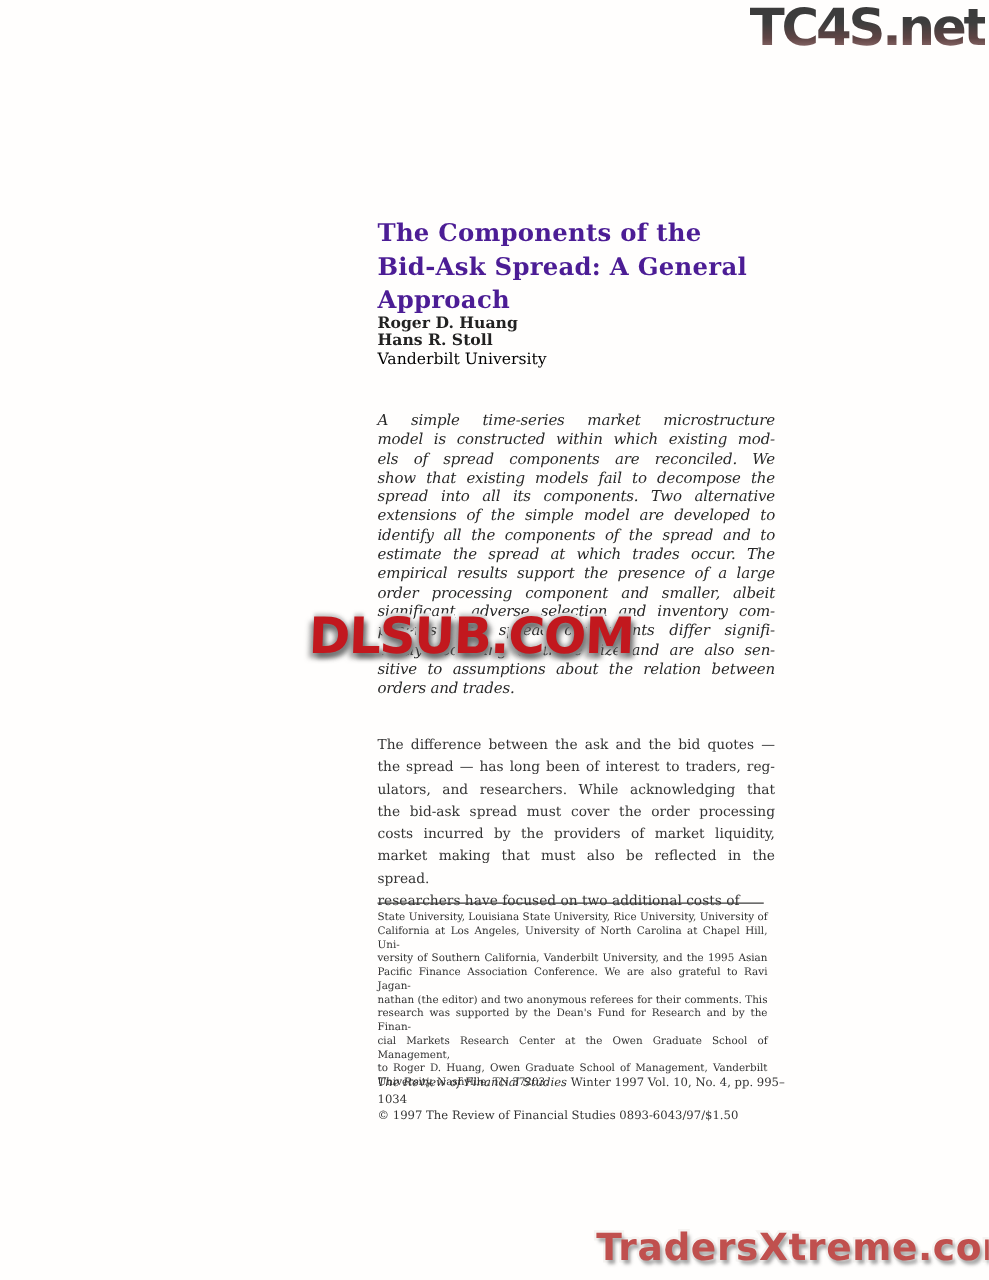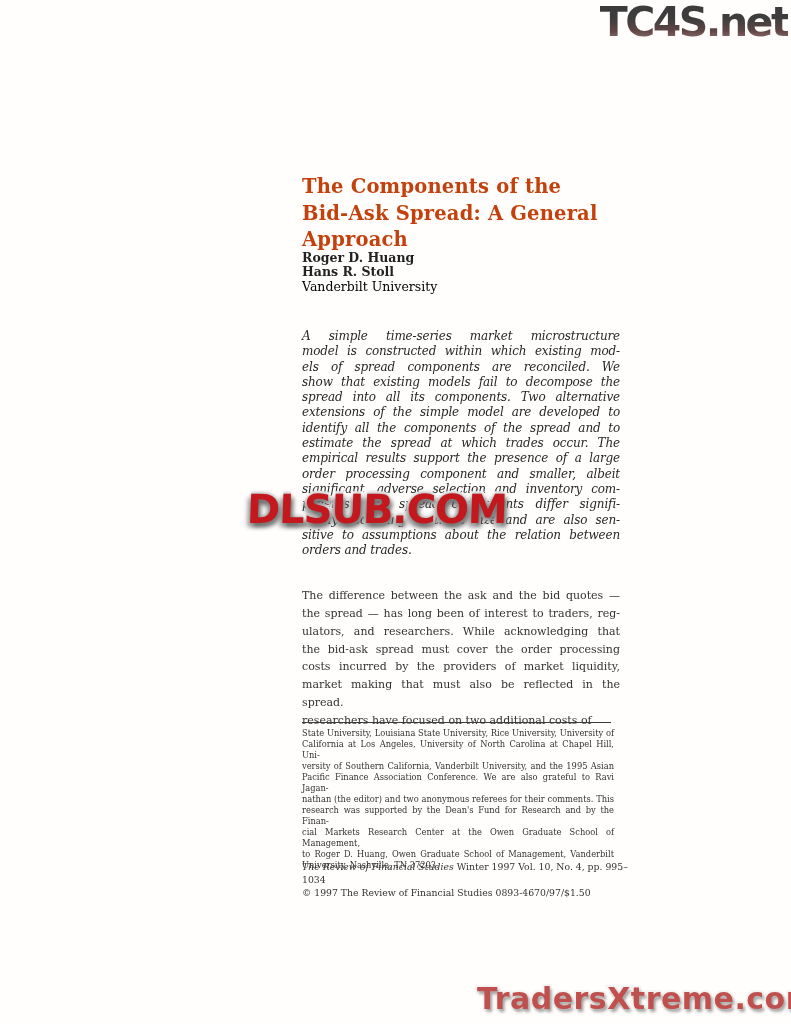--- a/index.html
+++ b/index.html
@@ -32,21 +32,21 @@
     font-family:"DejaVu Sans","Liberation Sans",sans-serif;
     font-weight:700;font-size:30px;letter-spacing:.5px;
     color:#c0504e;
     -webkit-text-stroke:4px #f6f4f2;paint-order:stroke fill;
     text-shadow:2px 3px 3px rgba(150,150,150,.85);
   }
 
   
   .title{
     position:absolute;left:302px;top:161px;width:330px;
-    font-size:19.5px;line-height:26.5px;font-weight:700;color:#c2410c;
+    font-size:19.5px;line-height:26.5px;font-weight:700;color:#4c1d95;
     letter-spacing:.2px;
   }
   .authors{position:absolute;left:302px;top:251px;font-size:12.5px;line-height:14.4px;color:#222;}
   .authors .author{font-weight:700;}
   .authors .affil{font-weight:400;color:#000000;}
 
   .abstract{position:absolute;left:302px;top:329px;width:318px;
     font-size:12px;line-height:15.3px;font-weight:400;font-style:italic;
     color:#272727;letter-spacing:-.15px;}
   .abstract .jline{text-align:justify;text-align-last:justify;}
@@ -125,20 +125,20 @@
       <div class="jline">Pacific Finance Association Conference. We are also grateful to Ravi Jagan-</div>
       <div class="jline">nathan (the editor) and two anonymous referees for their comments. This</div>
       <div class="jline">research was supported by the Dean's Fund for Research and by the Finan-</div>
       <div class="jline">cial Markets Research Center at the Owen Graduate School of Management,</div>
       <div class="jline">to Roger D. Huang, Owen Graduate School of Management, Vanderbilt</div>
       <div class="jline">University, Nashville, TN 37203.</div>
     </div>
 
   <div class="journal">
     <div><span class="ital">The Review of Financial Studies</span><span> Winter 1997 Vol. 10, No. 4, pp. 995–1034</span></div>
-    <div>© 1997 The Review of Financial Studies 0893-4670/97/$1.50</div>
+    <div>© 1997 The Review of Financial Studies 0893-6043/97/$1.50</div>
   </div>
 
   <div class="wm-mid">DLSUB.COM</div>
 
   <div class="wm-bottom">TradersXtreme.com</div>
 
 </div>
 
 </body></html>

